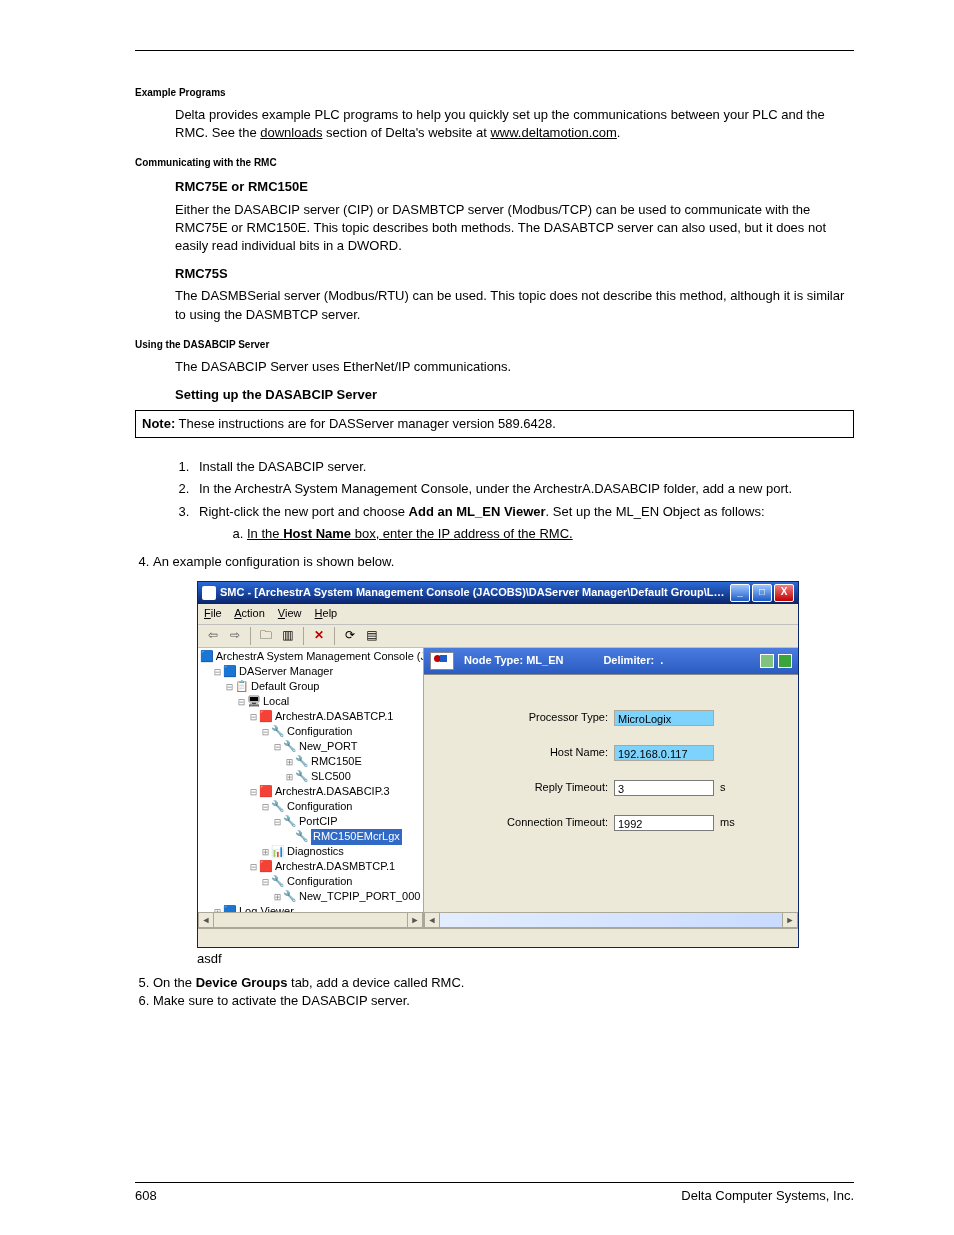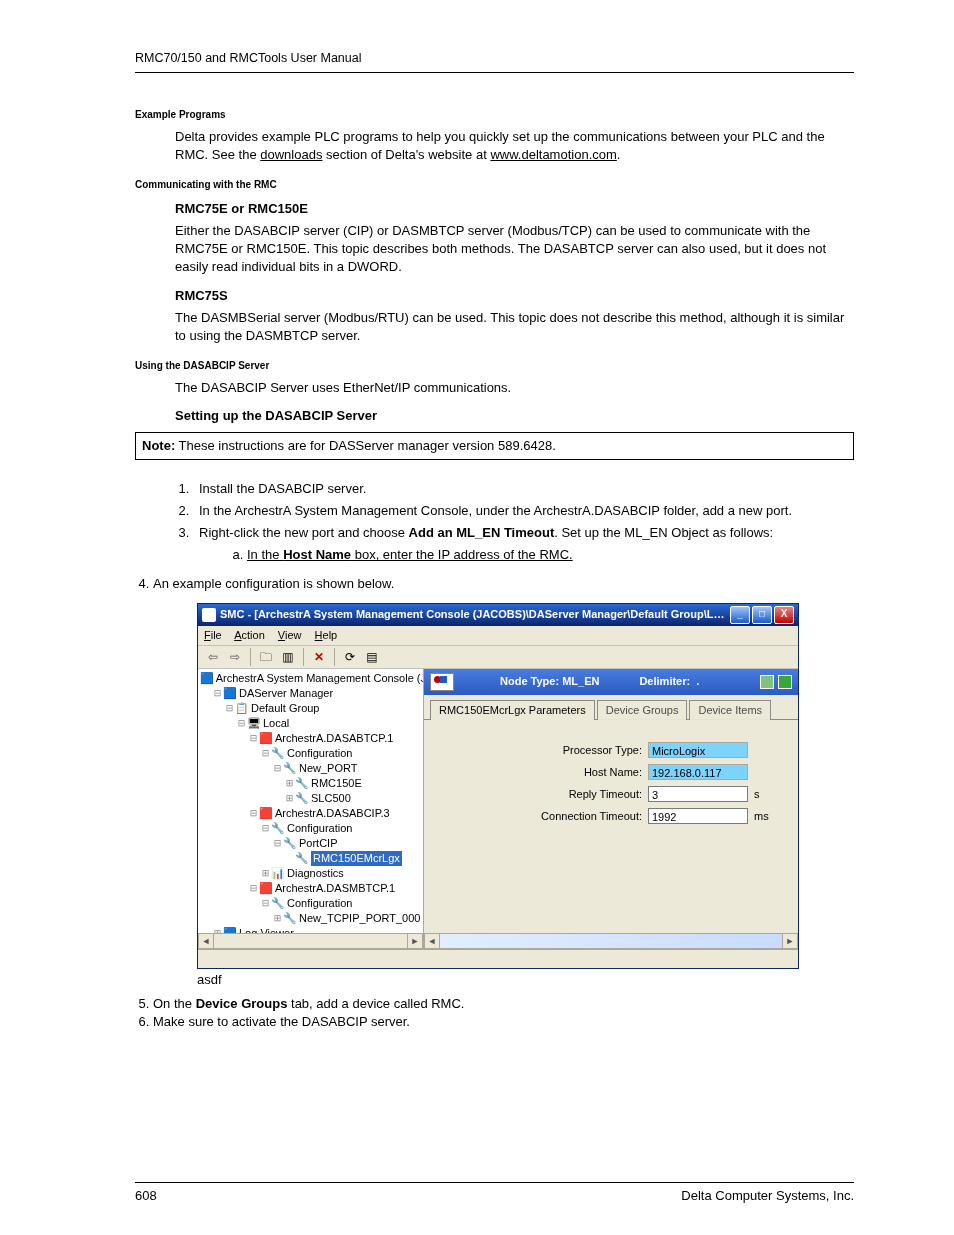--- a/index.html
+++ b/index.html
@@ -143,21 +143,21 @@
   }
   .node-banner .flag::after{
     content:""; position:absolute; left:9px; top:2px; width:7px; height:7px;
     background:#1c5bc7;
   }
   .tabs-row { background:#ece9d8; padding:4px 6px 0 6px; display:flex; font-size:11px;}
   .tab { border:1px solid #888; border-bottom:none; padding:2px 8px; background:#ece9d8; margin-right:2px; position:relative; top:1px;}
   .tab.active { background:#ece9d8; }
   .tab.inactive { background:#ece9d8; color:#444; opacity:.95;}
   .form-area { flex:1; border-top:1px solid #888; background:#ece9d8; padding:16px 20px; }
-  .form-row { display:flex; align-items:center; margin:6px 0; justify-content:flex-end;}
+  .form-row { display:flex; align-items:center; margin:19px 0; justify-content:center;}
   .form-row label { text-align:right; padding-right:6px; width:130px; color:#000;}
   .form-val { width:100px; border:1px solid #7a7a7a; background:#fff; padding:1px 3px; height:16px; box-sizing:border-box; color:#000;}
   .form-val.ro { background:#7dd3fc; border:1px solid #aca899; }
   .form-row .unit { width:24px; padding-left:6px; color:#000; font-size:11px;}
   .content-scroll { height:16px; background:#ece9d8; display:flex;}
   .content-scroll .arrow-l,.content-scroll .arrow-r{width:16px;height:16px;border:1px solid #aca899;box-sizing:border-box;text-align:center;font-size:9px;line-height:14px;color:#555;background:#ece9d8;}
   .content-scroll .track{flex:1;background:linear-gradient(to right,#e3edff,#c9dcff);border-top:1px solid #aca899;border-bottom:1px solid #aca899;box-sizing:border-box;}
   .statusbar { height:18px; border-top:1px solid #aca899; background:#ece9d8; }
   .asdf { margin: 2px 0 6px 62px; font-size:13px; }
 
@@ -165,27 +165,26 @@
     position: absolute;
     bottom: 30px;
     left: 135px;
     right: 100px;
   }
   .footer-rule { border:none; border-top:1px solid #000; margin:0 0 4px 0;}
   .footer-row { display:flex; justify-content:space-between; font-size:13px;}
   .right-btns { display:flex; gap:4px; margin-left:auto;}
   .banner-right-icon { width:12px; height:12px; background:#7fc37f; border:1px solid #fff;}
   .banner-right-icon.b2 { background:#3aa63a; }
-  .node-label {text-align:center;margin-left:36px;}
+  .node-label {text-align:center;}
 </style>
 </head>
 <body>
 
 <div class="page">
-  <div class="header-line">RMC70/150 and RMCTools User Manual</div>
   <hr class="header-rule">
 
   <div class="h-section">Example Programs</div>
   <p class="body-p">
     <span>Delta provides example PLC programs to help you quickly set up the communications between your PLC and the RMC. See the </span><span class="link">downloads</span><span> section of Delta's website at </span><span class="link">www.deltamotion.com</span><span>.</span>
   </p>
 
   <div class="h-section">Communicating with the RMC</div>
   <div class="h-sub">RMC75E or RMC150E</div>
   <p class="body-p-deep">Either the DASABCIP server (CIP) or DASMBTCP server (Modbus/TCP) can be used to communicate with the RMC75E or RMC150E. This topic describes both methods. The DASABTCP server can also used, but it does not easily read individual bits in a DWORD.</p>
@@ -197,21 +196,21 @@
   <div class="h-sub2">Setting up the DASABCIP Server</div>
 
   <div class="note-box">
     <span class="bold-inline">Note:</span><span> These instructions are for DASServer manager version 589.6428.</span>
   </div>
 
   <ol class="steps">
     <li>Install the DASABCIP server.</li>
     <li>In the ArchestrA System Management Console, under the ArchestrA.DASABCIP folder, add a new port.</li>
     <li>
-      <span>Right-click the new port and choose </span><span class="bold-inline">Add an ML_EN Timeout</span><span>. Set up the ML_EN Object as follows:</span>
+      <span>Right-click the new port and choose </span><span class="bold-inline">Add an ML_EN Viewer</span><span>. Set up the ML_EN Object as follows:</span>
       <ol class="sub">
         <li>
           <span>In the </span><span class="bold-inline">Host Name</span><span> box, enter the IP address of the RMC.</span>
         </li>
       </ol>
     </li>
   </ol>
   <ol class="steps-out" start="4">
     <li>An example configuration is shown below.</li>
   </ol>
@@ -348,25 +347,20 @@
         <div class="node-banner">
           <div class="flag"></div>
           <div class="node-label"><span>Node Type: </span><span>ML_EN</span></div>
           <div style="width:20px"></div>
           <div><span>Delimiter:</span>&nbsp;&nbsp;<span>.</span></div>
           <div class="right-btns">
             <div class="banner-right-icon"></div>
             <div class="banner-right-icon b2"></div>
           </div>
         </div>
-        <div class="tabs-row">
-          <div class="tab active">RMC150EMcrLgx Parameters</div>
-          <div class="tab inactive">Device Groups</div>
-          <div class="tab inactive">Device Items</div>
-        </div>
         <div class="form-area">
           <div class="form-row">
             <label>Processor Type:</label>
             <div class="form-val ro">MicroLogix</div>
             <div class="unit"></div>
           </div>
           <div class="form-row">
             <label>Host Name:</label>
             <div class="form-val ro">192.168.0.117</div>
             <div class="unit"></div>

